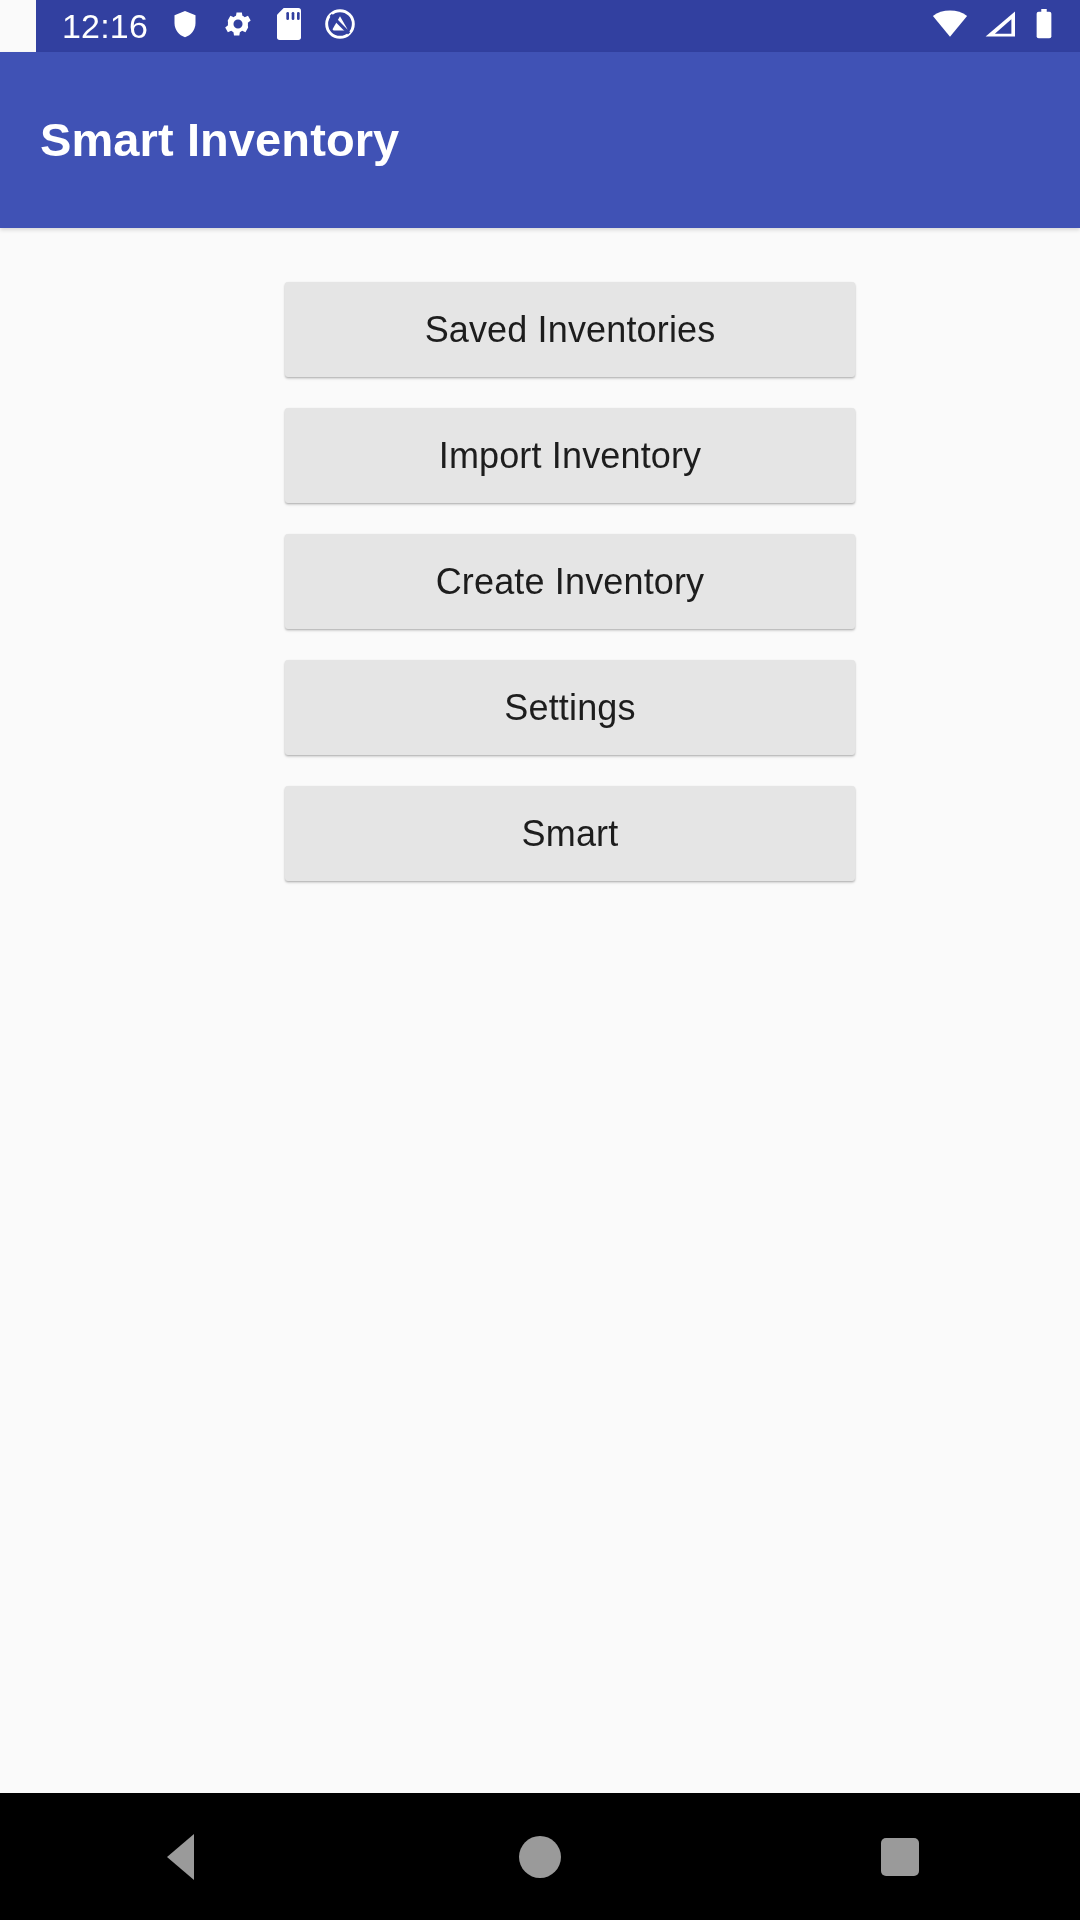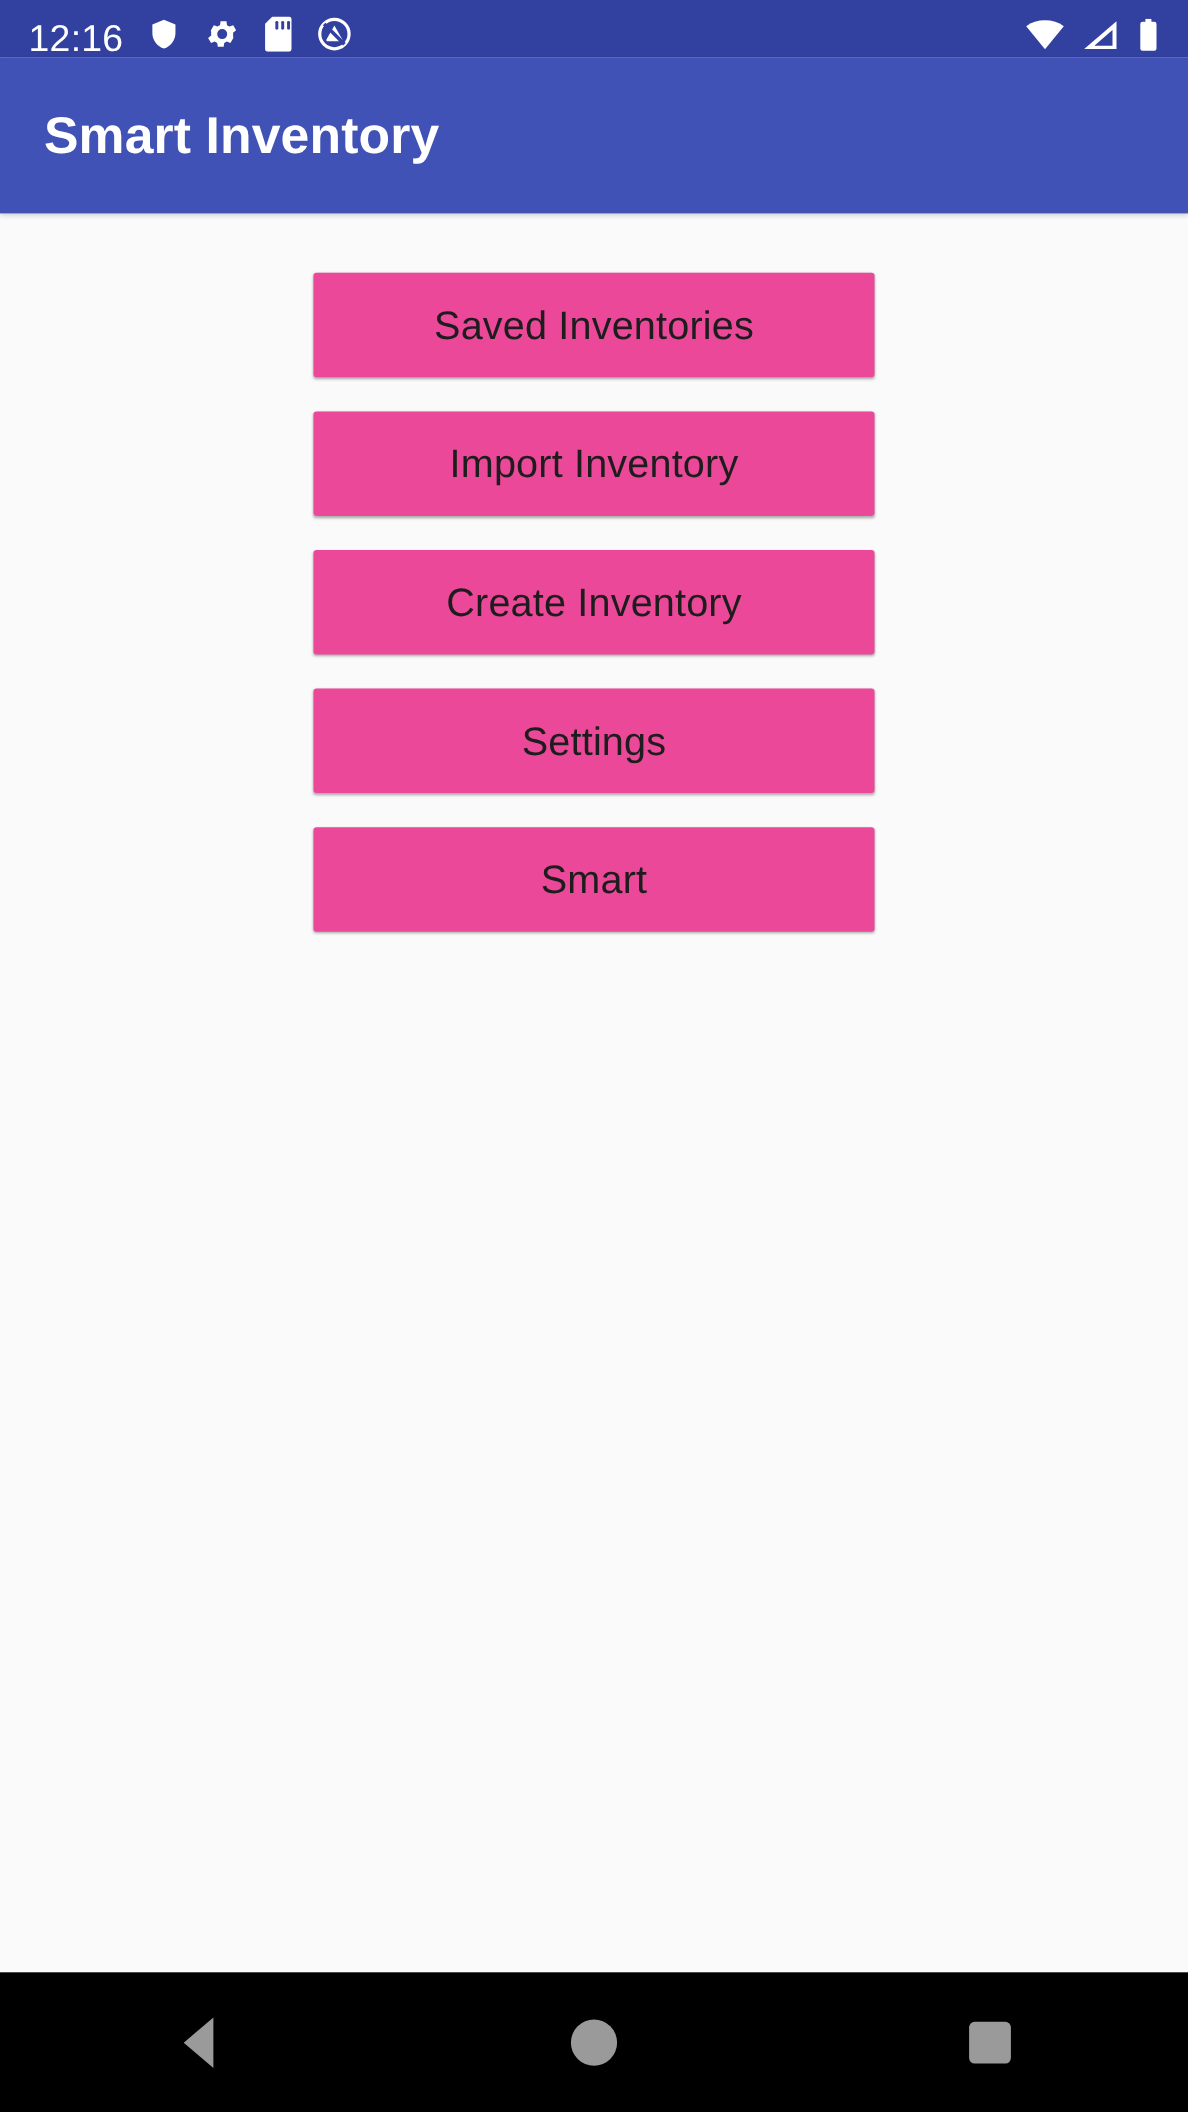--- a/index.html
+++ b/index.html
@@ -15,23 +15,24 @@
     background:#fafafa;
     display:flex;
     flex-direction:column;
   }
 
   
   .status-bar {
     height:52px;
     background:#3240a0;
     display:flex;
-    align-items:flex-end;
+    align-items:center;
     padding:0 26px;
     flex:0 0 auto;
+    margin-left:36px;
   }
   .status-clock {
     color:#ffffff;
     font-size:34px;
     font-weight:400;
     letter-spacing:0.2px;
     line-height:1;
     margin-right:22px;
   }
   .status-left-icons {
@@ -42,21 +43,21 @@
   .status-right {
     margin-left:auto;
     display:flex;
     align-items:center;
     gap:16px;
   }
   .sicon { display:block; }
 
   
   .app-bar {
-    height:142px;
+    height:176px;
     background:#4052b5;
     display:flex;
     align-items:center;
     padding:0 40px;
     flex:0 0 auto;
     box-shadow:0 2px 4px rgba(0,0,0,0.14);
     position:relative;
     z-index:3;
   }
   .app-title {
@@ -76,23 +77,23 @@
     align-items:center;
     padding-top:54px;
     overflow:hidden;
   }
   .menu-list {
     display:flex;
     flex-direction:column;
     width:510px;
   }
   .menu-button {
-    width:510px;
+    width:570px;
     height:95px;
-    background:#ec4899;
+    background:#e5e5e5;
     border:none;
     border-radius:3px;
     color:#1d1d1d;
     font-family:"Liberation Sans", sans-serif;
     font-size:36px;
     font-weight:400;
     letter-spacing:0.15px;
     display:flex;
     align-items:center;
     justify-content:center;

